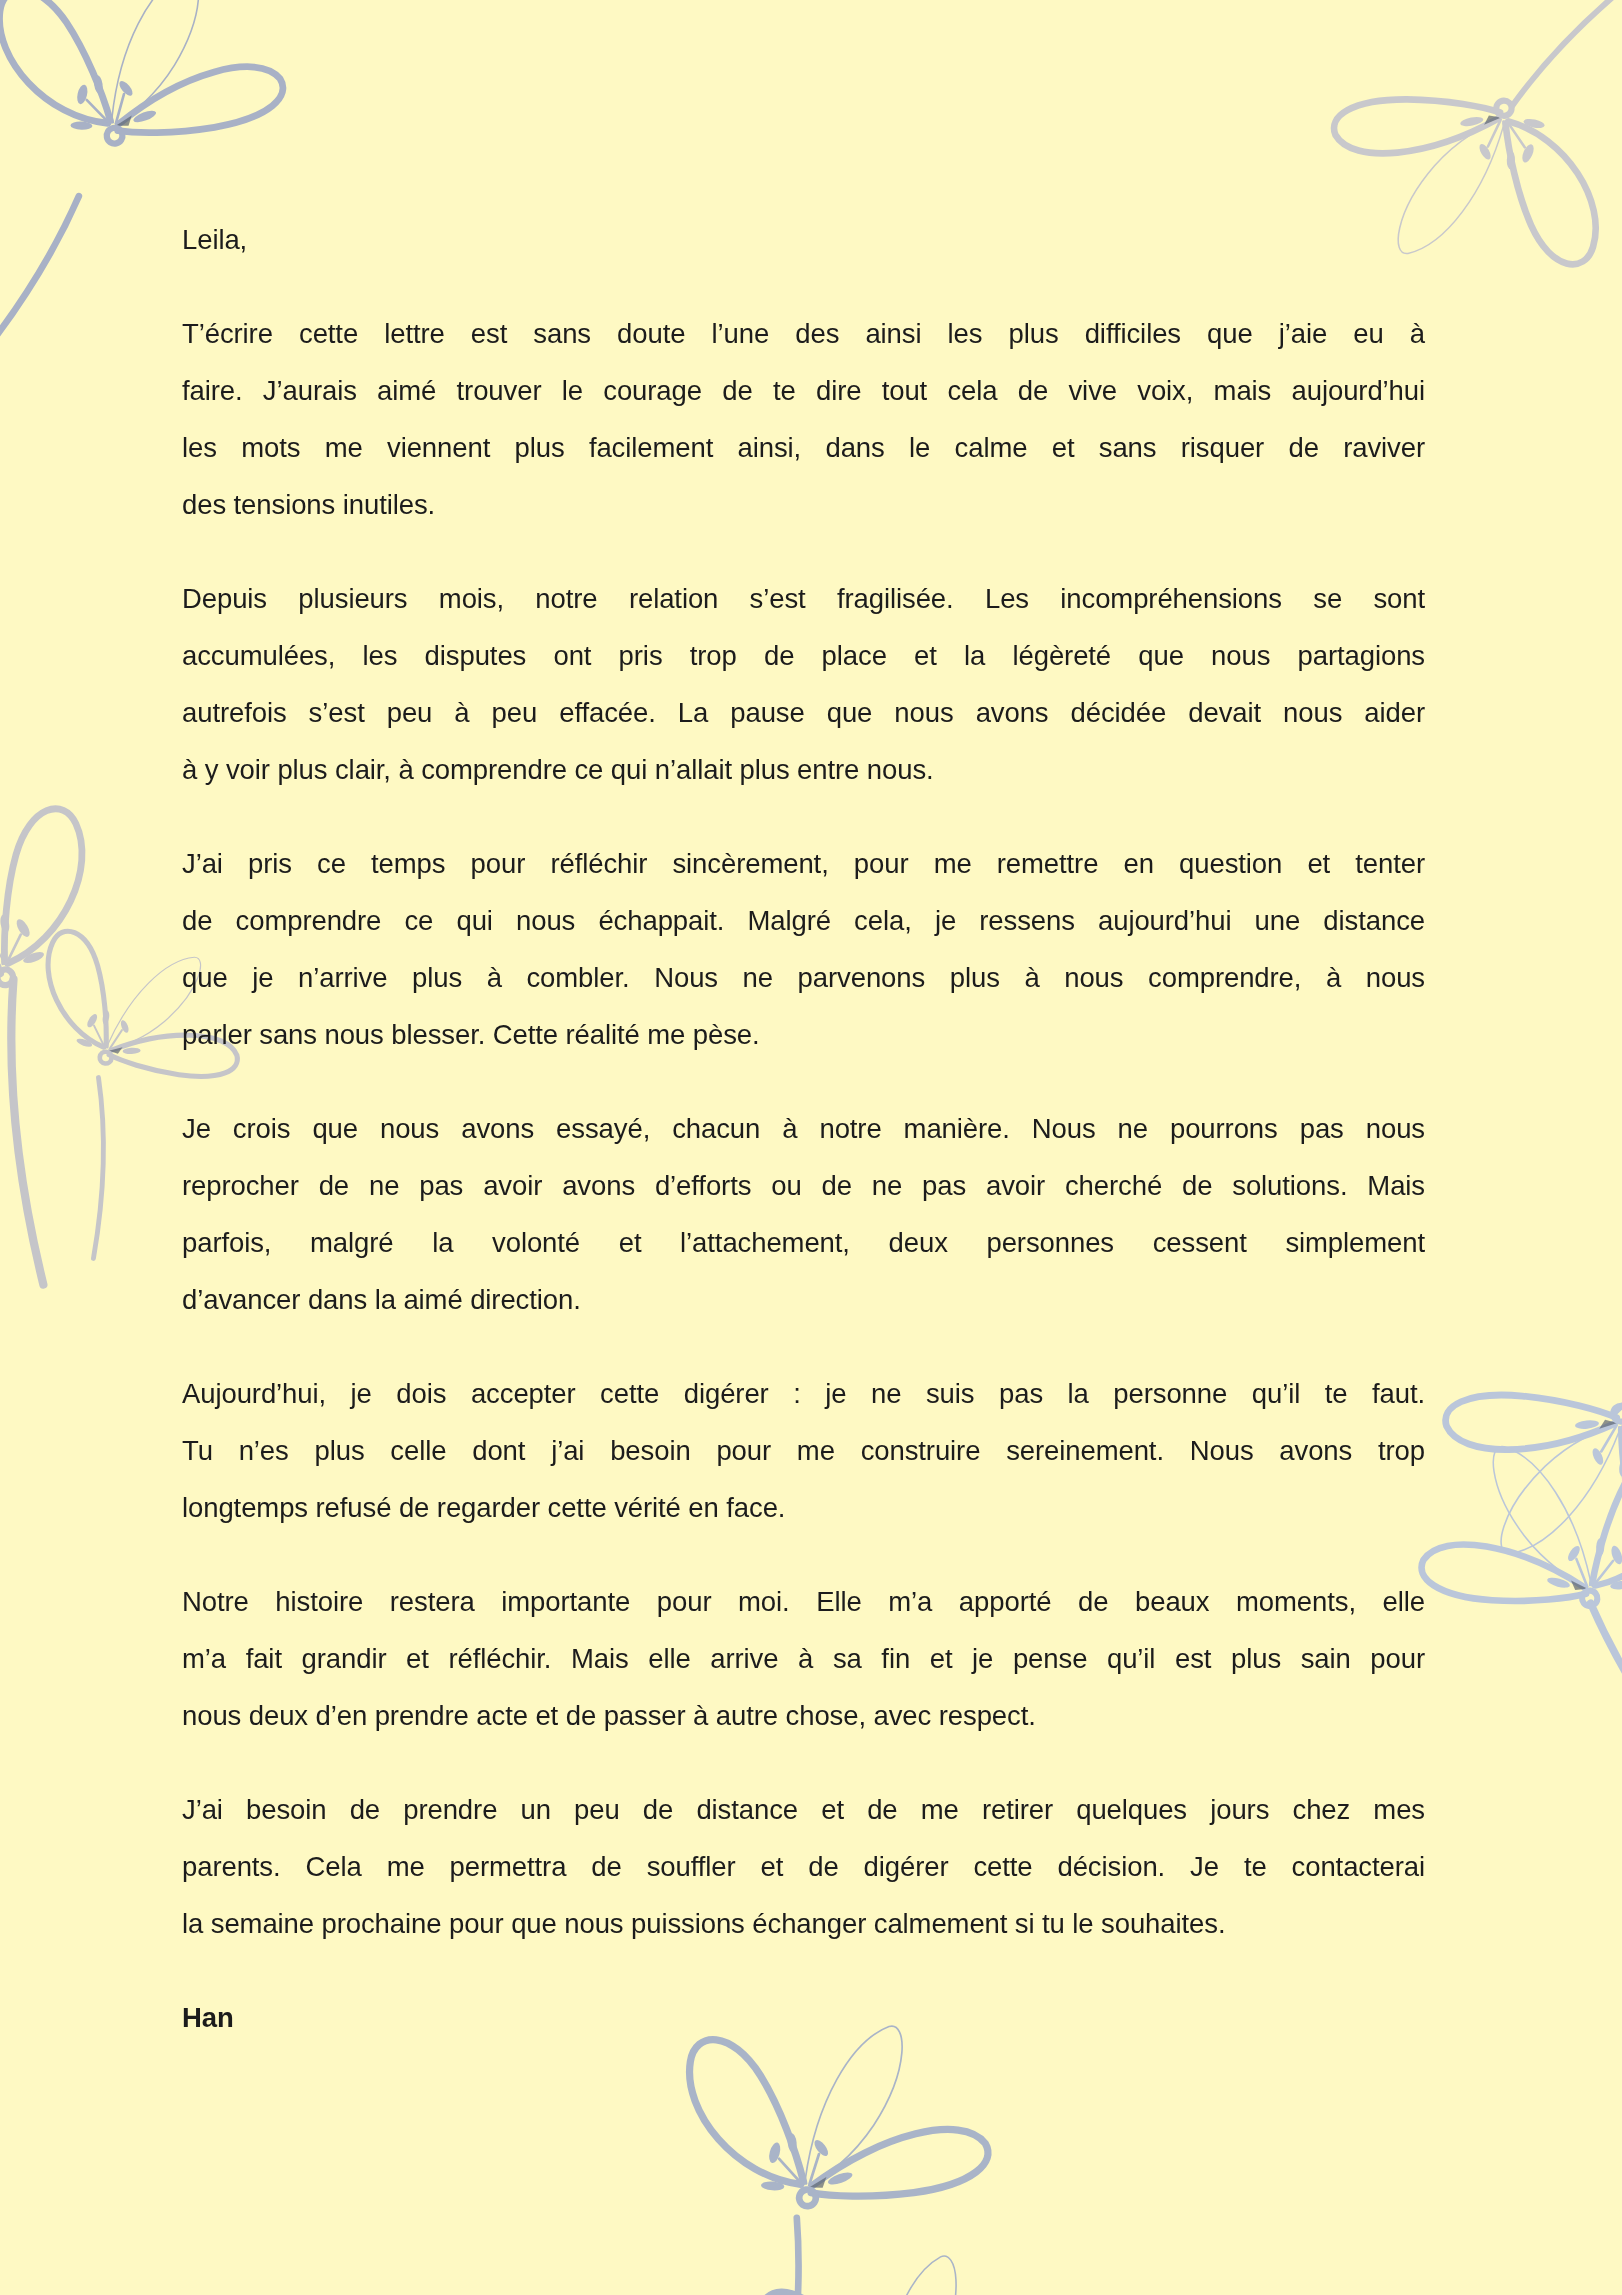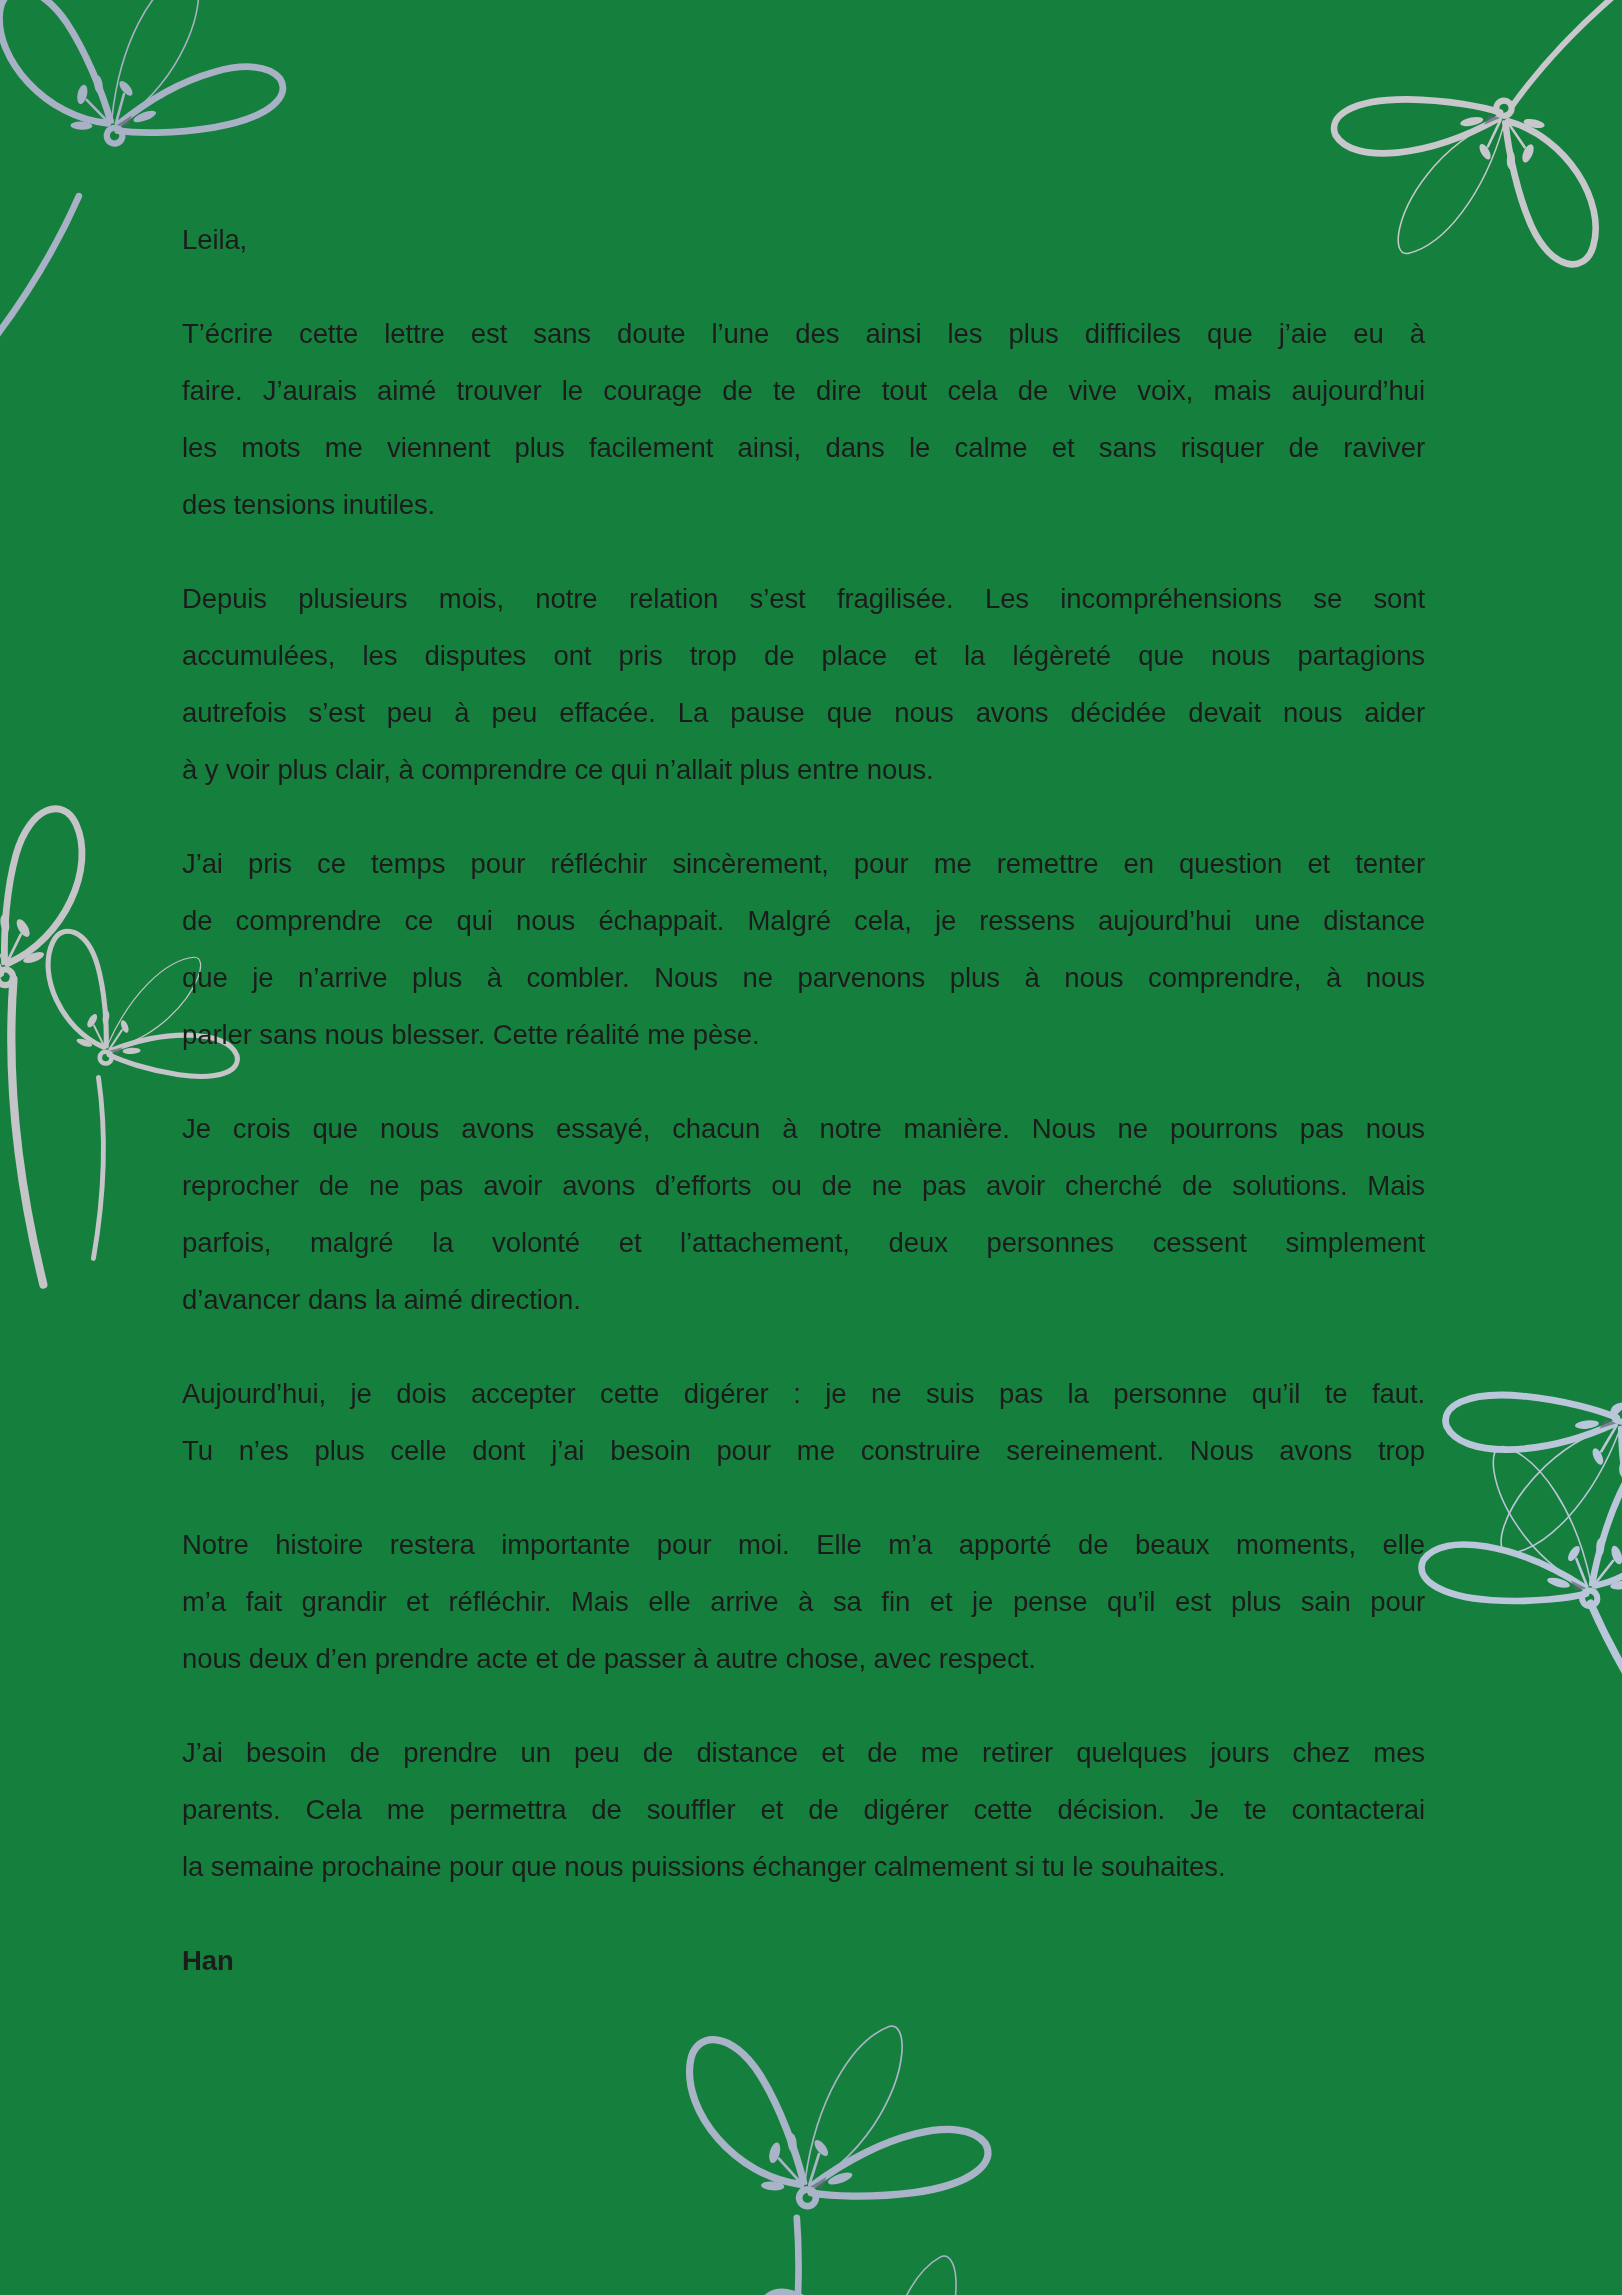--- a/index.html
+++ b/index.html
@@ -1,20 +1,20 @@
 <!DOCTYPE html>
 <html style="font-size:10.5px"><head>
 <meta charset="utf-8">
 <style>
   html, body { margin: 0; padding: 0; background: #ffffff; }
   #canvas {
     position: relative;
     width: 1623px;
     height: 2295px;
-    background: #15803d;
+    background: #fef9c3;
     overflow: hidden;
     font-family: "Liberation Sans", "DejaVu Sans", sans-serif;
   }
   .deco {
     position: absolute;
     left: 0; top: 0;
     width: 1623px; height: 2295px;
     pointer-events: none;
   }
   .letter {
@@ -114,20 +114,21 @@
     <p>
       <span class="jline">Je crois que nous avons essayé, chacun à notre manière. Nous ne pourrons pas nous</span>
       <span class="jline">reprocher de ne pas avoir avons d’efforts ou de ne pas avoir cherché de solutions. Mais</span>
       <span class="jline">parfois, malgré la volonté et l’attachement, deux personnes cessent simplement</span>
       <span class="lline">d’avancer dans la aimé direction.</span>
     </p>
 
     <p>
       <span class="jline">Aujourd’hui, je dois accepter cette digérer : je ne suis pas la personne qu’il te faut.</span>
       <span class="jline">Tu n’es plus celle dont j’ai besoin pour me construire sereinement. Nous avons trop</span>
+      <span class="lline">longtemps refusé de regarder cette vérité en face.</span>
     </p>
 
     <p>
       <span class="jline">Notre histoire restera importante pour moi. Elle m’a apporté de beaux moments, elle</span>
       <span class="jline">m’a fait grandir et réfléchir. Mais elle arrive à sa fin et je pense qu’il est plus sain pour</span>
       <span class="lline">nous deux d’en prendre acte et de passer à autre chose, avec respect.</span>
     </p>
 
     <p>
       <span class="jline">J’ai besoin de prendre un peu de distance et de me retirer quelques jours chez mes</span>

